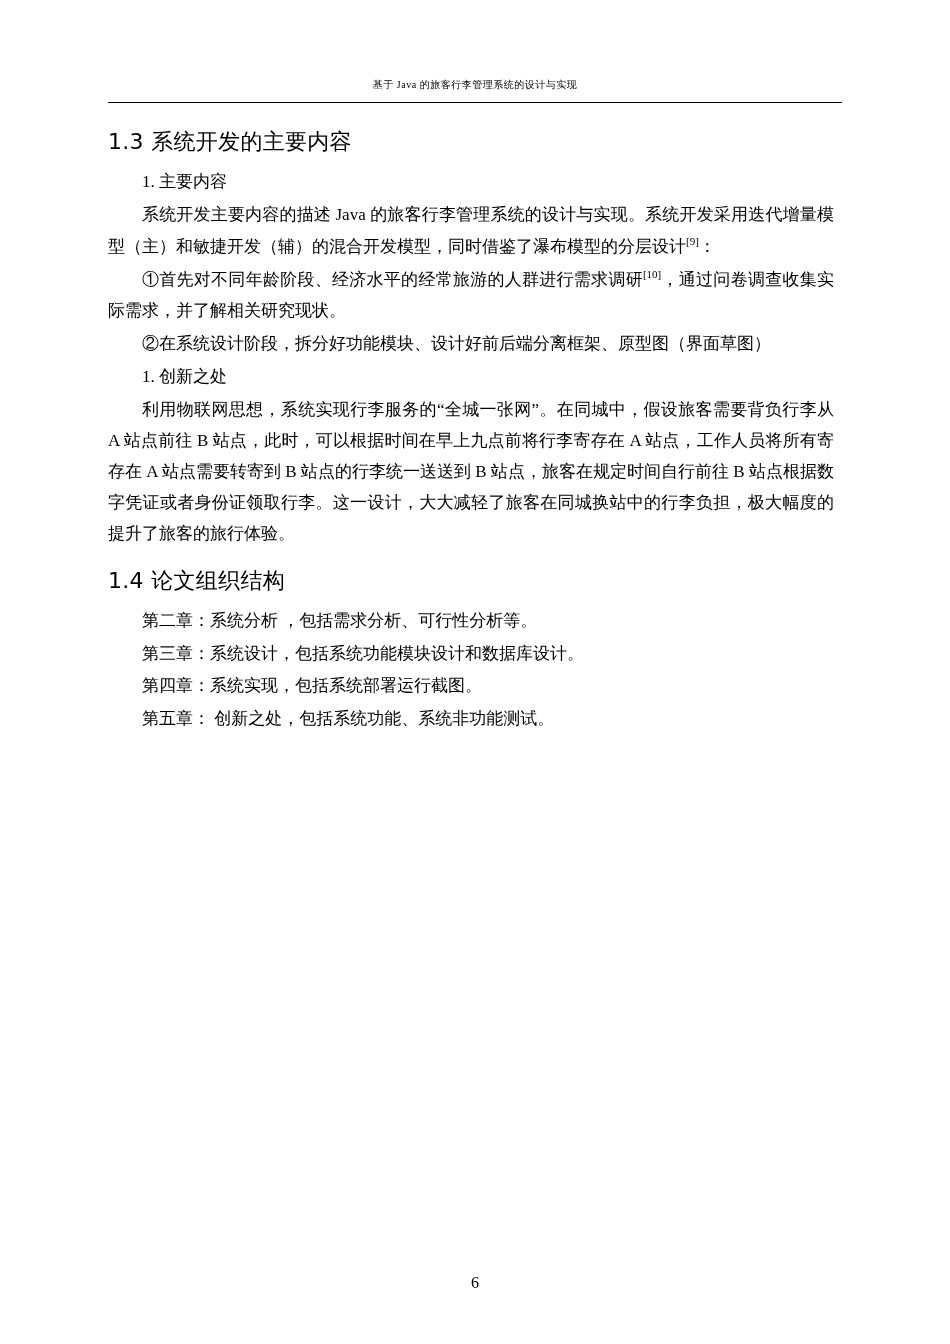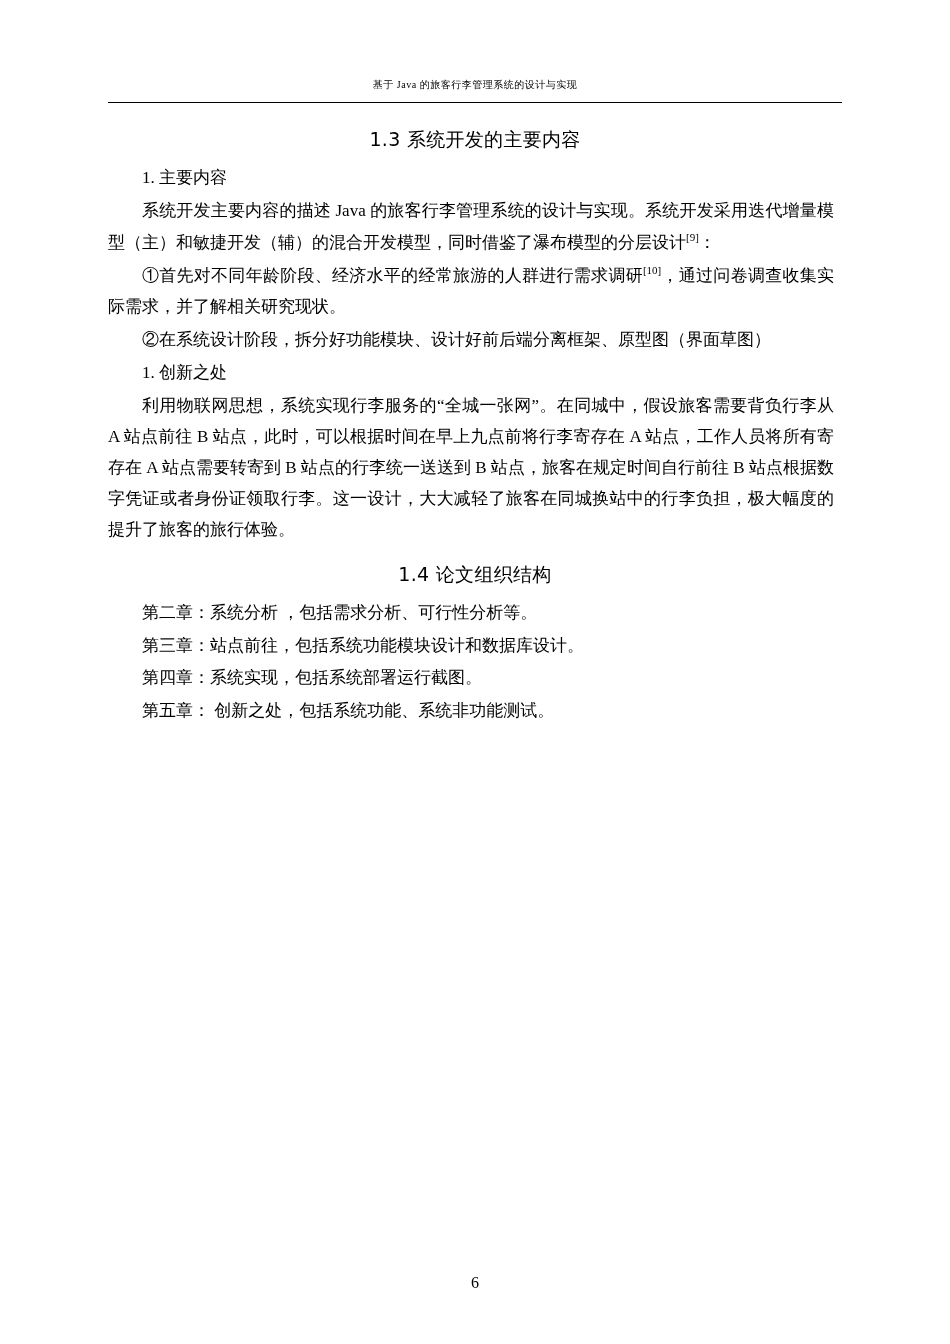--- a/index.html
+++ b/index.html
@@ -26,25 +26,24 @@
     font-size: 10px;
     letter-spacing: 0.5px;
     padding-bottom: 10px;
   }
   .header-rule {
     border-bottom: 1.2px solid #000;
     margin: 0 0 24px 0;
   }
   h2.section-title {
     font-family: "DejaVu Sans", "Liberation Sans", sans-serif;
-    font-size: 19px;
+    font-size: 22px;
     font-weight: 500;
     margin: 16px 0 10px 0;
     letter-spacing: 0.3px;
-    text-align: center;
   }
   p.body-text {
     font-size: 17px;
     line-height: 1.82;
     margin: 0 8px 2px 0;
     text-align: justify;
     text-justify: inter-ideograph;
   }
   p.indent1 {
     text-indent: 2em;
@@ -86,19 +85,19 @@
   <p class="body-text indent-list">②在系统设计阶段，拆分好功能模块、设计好前后端分离框架、原型图（界面草图）</p>
 
 
   <p class="body-text indent1">1. 创新之处</p>
 
   <p class="body-text indent1">利用物联网思想，系统实现行李服务的“全城一张网”。在同城中，假设旅客需要背负行李从 A 站点前往 B 站点，此时，可以根据时间在早上九点前将行李寄存在 A 站点，工作人员将所有寄存在 A 站点需要转寄到 B 站点的行李统一送送到 B 站点，旅客在规定时间自行前往 B 站点根据数字凭证或者身份证领取行李。这一设计，大大减轻了旅客在同城换站中的行李负担，极大幅度的提升了旅客的旅行体验。</p>
 
   <h2 class="section-title">1.4 论文组织结构</h2>
 
   <p class="body-text indent1">第二章：系统分析 ，包括需求分析、可行性分析等。</p>
-  <p class="body-text indent1">第三章：站点前往，包括系统功能模块设计和数据库设计。</p>
+  <p class="body-text indent1">第三章：系统设计，包括系统功能模块设计和数据库设计。</p>
   <p class="body-text indent1">第四章：系统实现，包括系统部署运行截图。</p>
   <p class="body-text indent1">第五章： 创新之处，包括系统功能、系统非功能测试。</p>
 
   <div class="footer-page">6</div>
 
 </div>
 
 </body></html>

